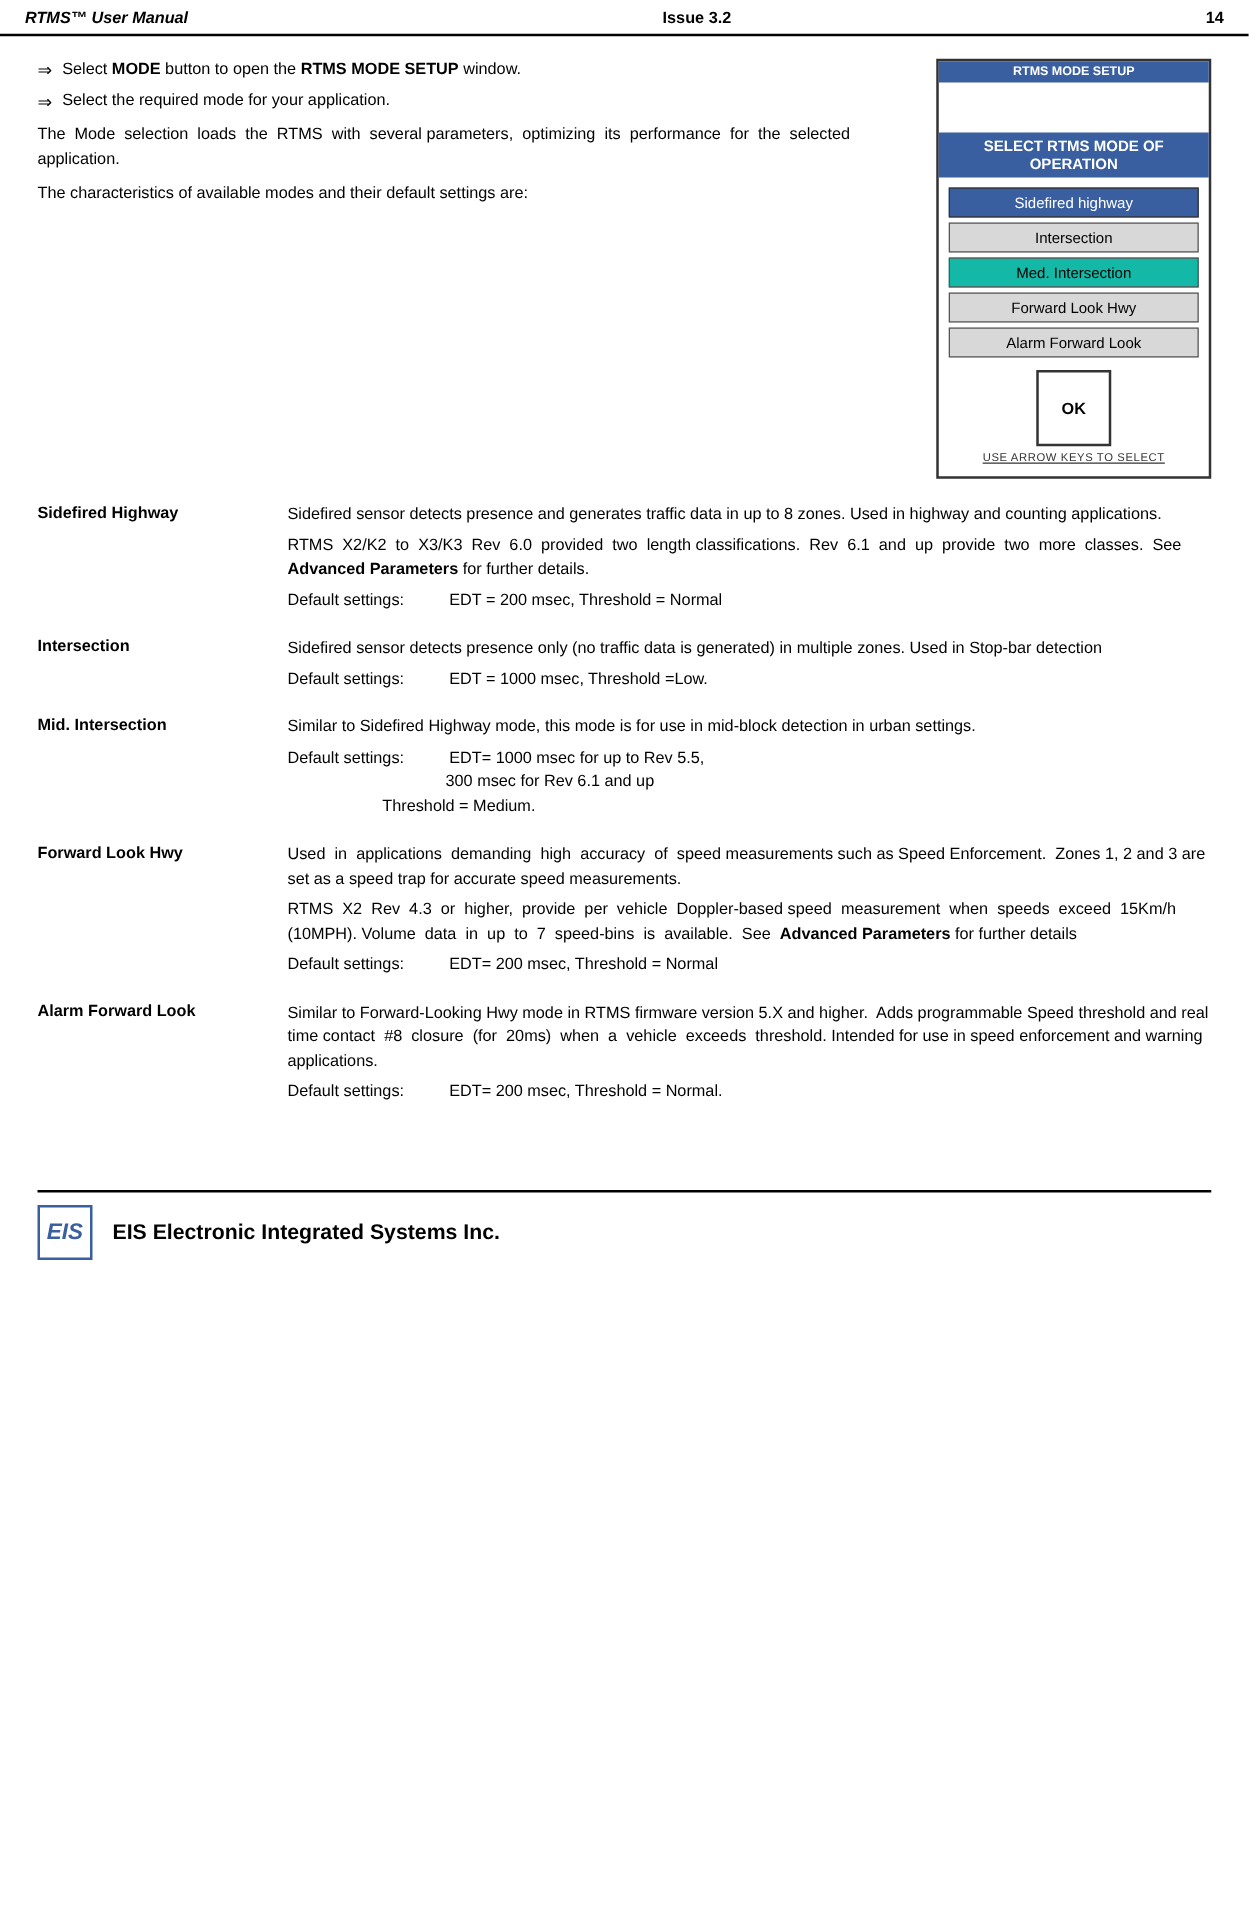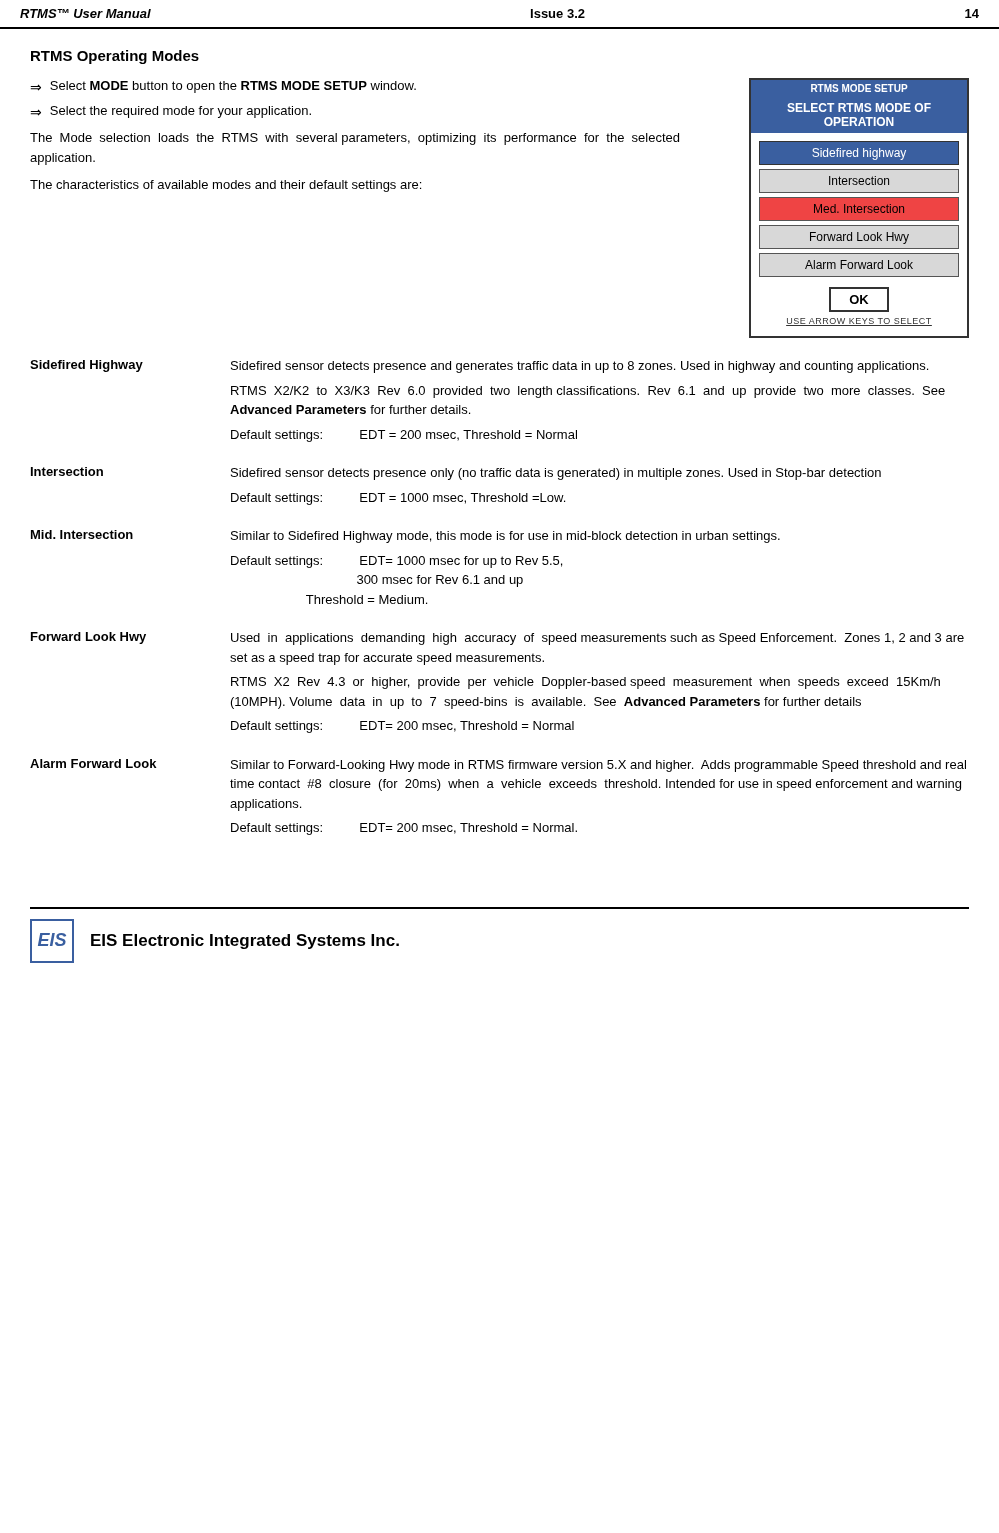--- a/index.html
+++ b/index.html
@@ -80,20 +80,21 @@
       font-weight: bold;
     }
     .rtms-widget-header {
       background: #3a5fa0;
       color: #fff;
       text-align: center;
       padding: 4px 5px;
       font-size: 12px;
       font-weight: bold;
       margin-bottom: 4px;
+      margin-top: 40px;
     }
     .rtms-widget-body {
       padding: 4px 8px;
     }
     .rtms-btn {
       display: block;
       width: 100%;
       text-align: center;
       padding: 4px 0;
       margin-bottom: 4px;
@@ -101,30 +102,30 @@
       border: 1px solid #555;
       background: #d8d8d8;
       cursor: pointer;
     }
     .rtms-btn.selected {
       background: #3a5fa0;
       color: #fff;
       border: 1px solid #333;
     }
     .rtms-btn.med {
-      background: #ef4444;
+      background: #14b8a6;
     }
     .rtms-ok-area {
       text-align: center;
       margin-top: 10px;
       padding-bottom: 6px;
     }
     .rtms-ok-btn {
       border: 2px solid #333;
-      padding: 3px 18px;
+      padding: 21px 18px;
       font-size: 13px;
       font-weight: bold;
       background: #fff;
       display: inline-block;
       margin-bottom: 4px;
     }
     .rtms-ok-hint {
       font-size: 9px;
       color: #333;
       text-transform: uppercase;
@@ -186,21 +187,20 @@
 <body>
 
 <div class="page-header">
   <span class="left">RTMS™ User Manual</span>
   <span class="center">Issue 3.2</span>
   <span class="right">14</span>
 </div>
 
 <div class="main-content">
 
-  <div class="section-title">RTMS Operating Modes</div>
 
   <div class="top-block">
     <div class="top-text">
 
       <div class="bullet-item">
         <span class="bullet-arrow">⇒</span>
         <div class="bullet-content">
           Select <strong>MODE</strong> button to open the <strong>RTMS MODE SETUP</strong> window.
         </div>
       </div>

